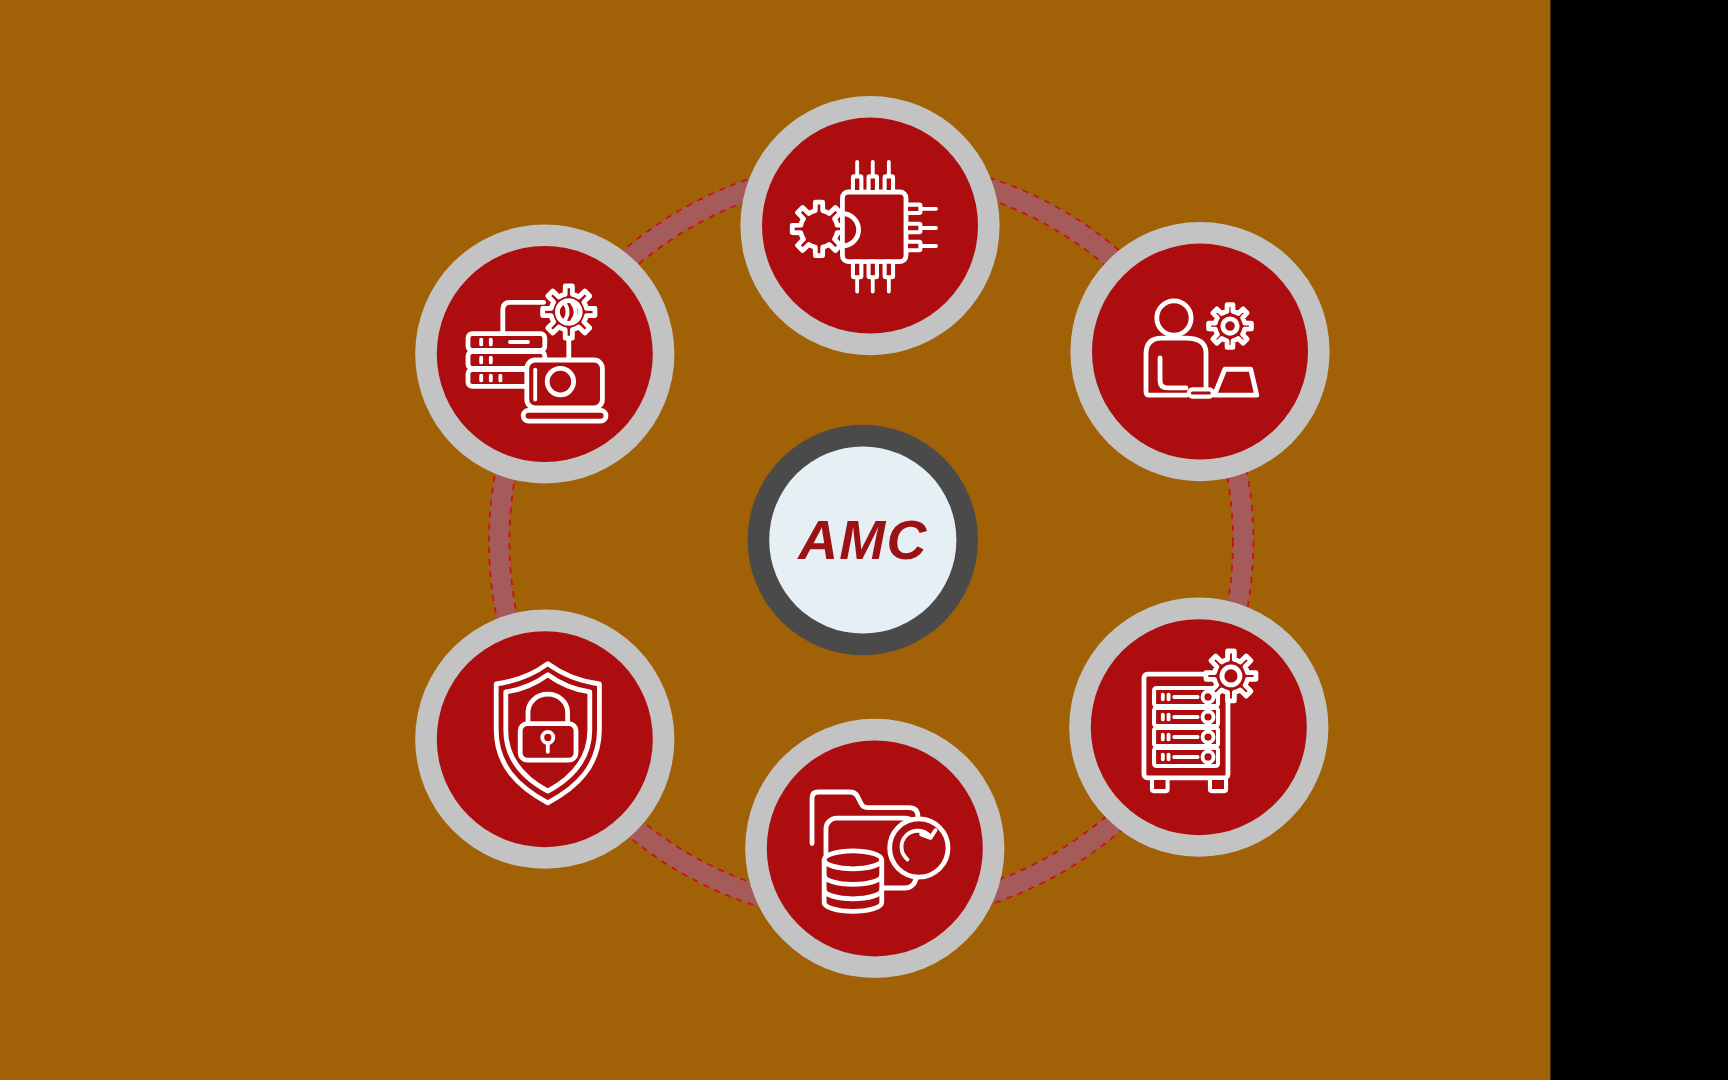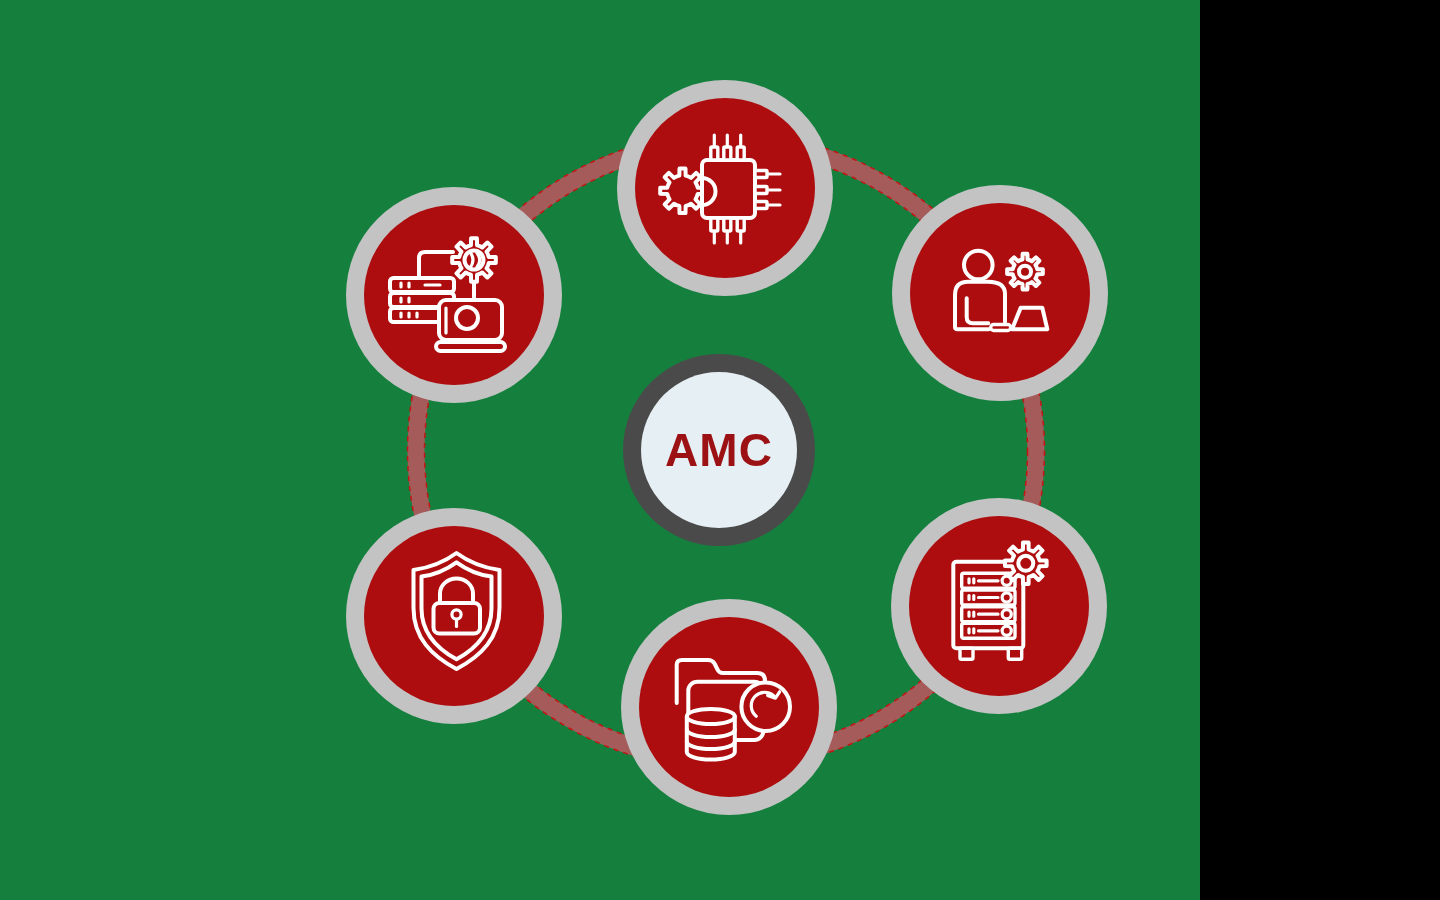--- a/index.html
+++ b/index.html
@@ -1,17 +1,17 @@
 <!DOCTYPE html>
 <html><head>
 <meta charset="utf-8">
 <style>
   html,body{margin:0;padding:0;background:#000;}
-  .stage{position:relative;width:1200px;height:900px;background:#15803d;overflow:hidden;
-         font-family:"Liberation Sans",sans-serif;}
+  .stage{position:relative;width:1292px;height:900px;background:#a16207;overflow:hidden;
+         font-family:"Liberation Sans",sans-serif;font-style:italic;}
   
   .w{stroke:#fff;stroke-width:4;fill:none;stroke-linecap:round;stroke-linejoin:round;}
   
   .wf{stroke:#fff;stroke-width:4;fill:#ad0d0e;stroke-linecap:round;stroke-linejoin:round;}
   .wf3{stroke:#fff;stroke-width:3.4;fill:#ad0d0e;stroke-linecap:round;stroke-linejoin:round;}
   .thin{stroke:#fff;stroke-width:3.2;fill:none;stroke-linecap:round;stroke-linejoin:round;}
   .node-red{fill:#ad0d0e;}
   .node-gray{fill:#c3c3c3;}
   .hub-label{font-family:"Liberation Sans",sans-serif;font-weight:700;font-size:46px;
              letter-spacing:1px;fill:#9b1114;}

